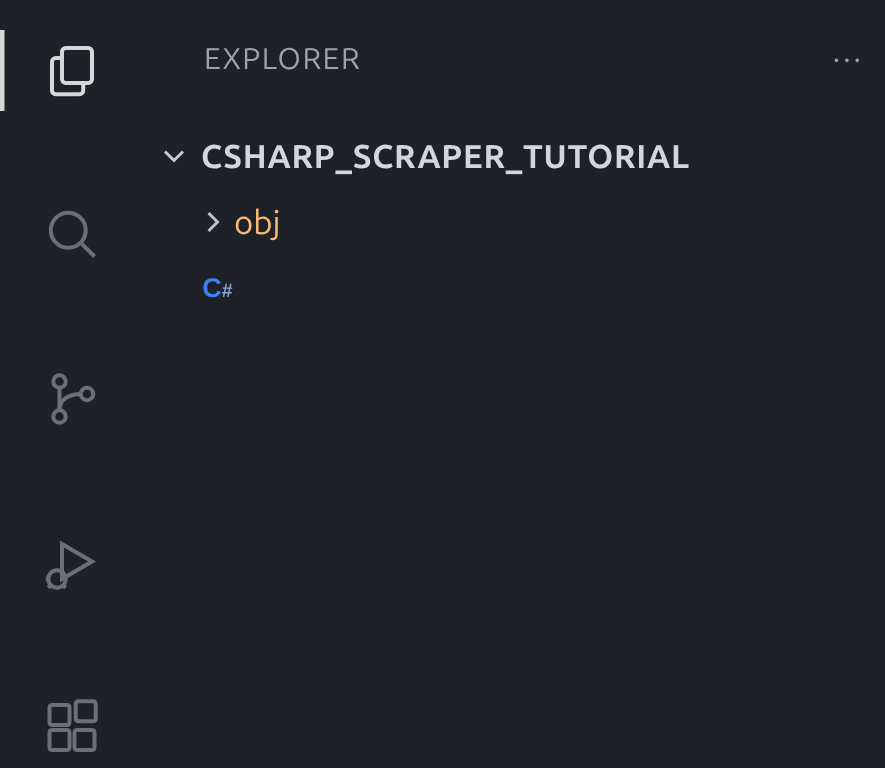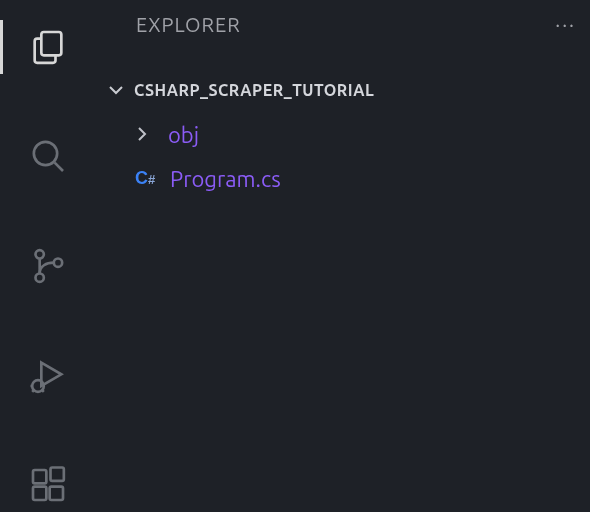--- a/index.html
+++ b/index.html
@@ -44,21 +44,21 @@
     stroke: #6b6f76;
     fill: none;
     stroke-width: 1.6;
   }
   .activity-item.active .activity-icon {
     stroke: #d7d7d7;
   }
   .sidebar {
     flex: 1;
     background: #1e2127;
-    padding-top: 4px;
+    padding-top: 18px;
     overflow: hidden;
     text-align: right;
   }
   .sidebar-header {
     display: flex;
     align-items: center;
     justify-content: space-between;
     padding: 0 14px 0 40px;
     height: 40px;
   }
@@ -93,39 +93,39 @@
   .chevron {
     width: 24px;
     height: 24px;
     stroke: #c9cbd1;
     fill: none;
     stroke-width: 2;
     flex-shrink: 0;
   }
   .root-label {
     color: #d4d6db;
-    font-size: 16px;
+    font-size: 22px;
     font-weight: 700;
     letter-spacing: 0.5px;
     margin-left: 6px;
   }
   .file-icon {
     width: 22px;
     height: 22px;
     flex-shrink: 0;
     display: inline-flex;
     align-items: center;
     justify-content: center;
     margin-left: 4px;
   }
   .file-label {
-    color: #8b5cf6;
+    color: #fdba74;
     font-size: 22px;
     font-weight: 400;
-    margin-left: 14px;
+    margin-left: 2px;
   }
   .folder-chevron-right {
     stroke: #bfc1c8;
   }
   .csproj-icon svg { fill: #ff8c1a; }
   .csharp-icon {
     font-family: Arial, sans-serif;
     font-weight: 700;
     font-size: 18px;
   }
@@ -196,16 +196,15 @@
       </svg>
       <span class="file-label">obj</span>
     </div>
 
 
     <div class="tree-row child-row">
       <span class="file-icon csharp-icon">
           <span class="c-letter">C</span>
           <span class="hash">#</span>
         </span>
-      <span class="file-label">Program.cs</span>
     </div>
   </div>
 </div>
 
 </body></html>

